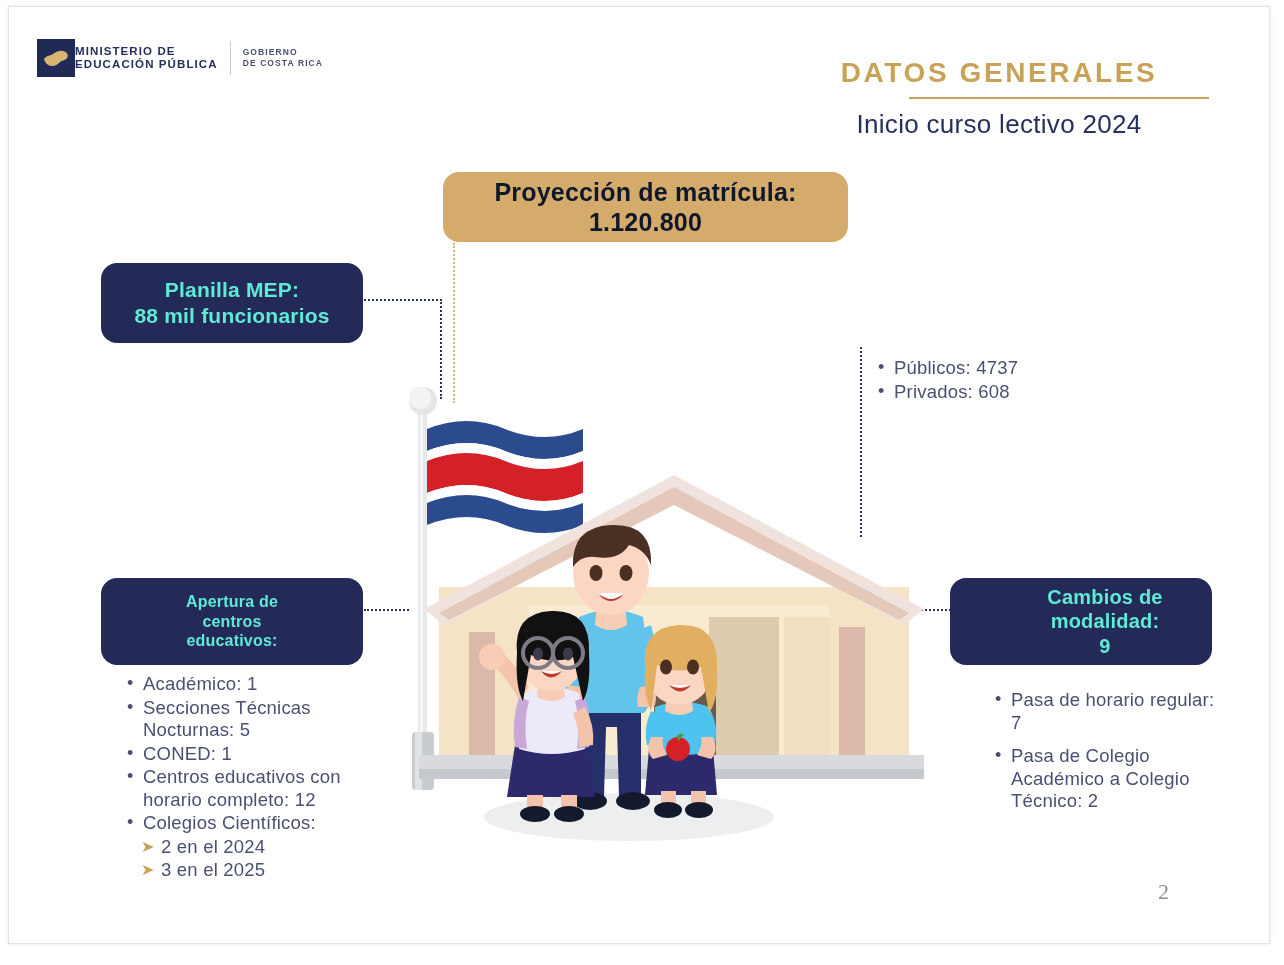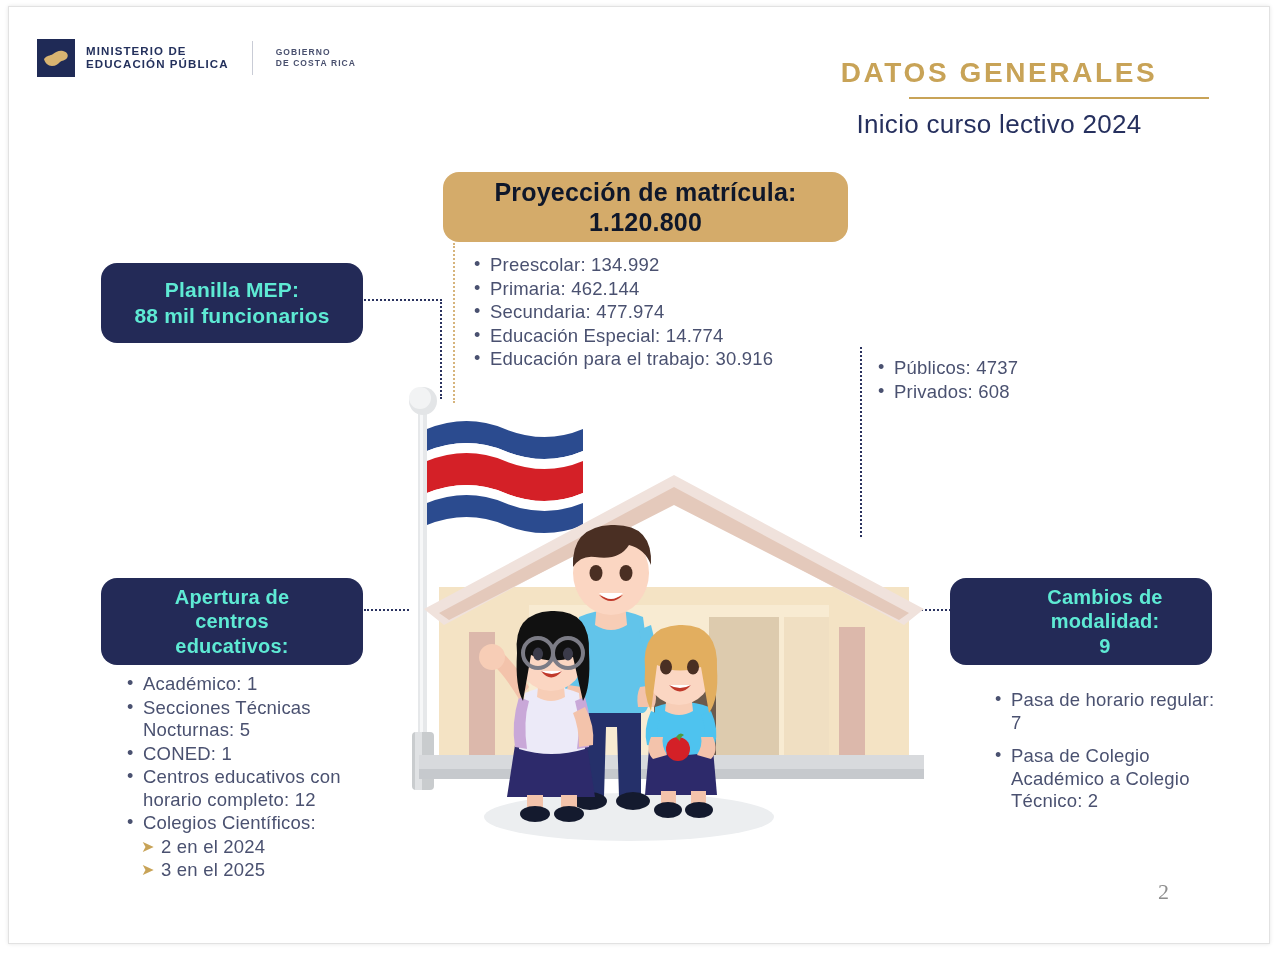--- a/index.html
+++ b/index.html
@@ -9,21 +9,21 @@
     background:#ffffff;overflow:hidden;
     box-sizing:border-box;
   }
   #page-frame{
     position:absolute;left:8px;top:6px;width:1262px;height:938px;
     background:#ffffff;border:1px solid #e2e2e2;
     box-shadow:0 0 4px rgba(0,0,0,0.10);
     box-sizing:border-box;
   }
   
-  #logo{position:absolute;left:28px;top:32px;display:flex;align-items:center;gap:11px;}
+  #logo{position:absolute;left:28px;top:32px;display:flex;align-items:center;}
   #logo-mark{width:38px;height:38px;background:#1f2a56;position:relative;flex:none;}
   #logo-mark svg{position:absolute;left:0;top:0;}
   .logo-txt{font-size:11.5px;line-height:13.5px;font-weight:bold;color:#23305c;letter-spacing:1.1px;}
   .logo-sub{font-size:8.5px;line-height:11px;font-weight:bold;color:#49506e;letter-spacing:1.1px;}
   #logo-div{width:1px;height:34px;background:#c9ccd6;margin:0 12px;}
   #hdr{position:absolute;right:60px;top:50px;text-align:center;width:420px;}
   #hdr-title{font-size:28px;letter-spacing:2.6px;color:#c9a košt;color:#c8a357;font-weight:600;}
   #hdr-rule{height:2px;background:#c8a357;width:300px;margin:8px 0 10px auto;}
   #hdr-sub{font-size:26px;color:#26305e;line-height:31px;letter-spacing:.3px;}
   
@@ -195,44 +195,35 @@
         <path d="M290 308 q11 11 22 0 z" fill="#ffffff"></path>
         <path d="M290 308 q11 13 22 0 q-11 6 -22 0 z" fill="#c0392b"></path>
       </g>
     </svg>
   </div>
 
   <div class="box gold" style="left:434px;top:165px;width:405px;height:70px;">
     <div class="box-txt" style="font-size:25px;">Proyección de matrícula:
 1.120.800</div>
   </div>
-  <div class="bullets" style="left:465px;top:247px;width:310px;">
-    <ul>
-      <li>Preescolar: 134.992</li>
-      <li>Primaria: 462.144</li>
-      <li>Secundaria: 477.974</li>
-      <li>Educación Especial: 14.774</li>
-      <li>Educación para el trabajo: 30.916</li>
-    </ul>
-  </div>
 
   <div class="box navy" style="left:92px;top:256px;width:262px;height:80px;">
     <div class="box-txt" style="font-size:21px;">Planilla MEP:
 88 mil funcionarios</div>
   </div>
 
   <div class="bullets" style="left:869px;top:350px;width:240px;">
     <ul>
       <li>Públicos: 4737</li>
       <li>Privados: 608</li>
     </ul>
   </div>
 
   <div class="box navy" style="left:92px;top:571px;width:262px;height:87px;">
-    <div class="box-txt" style="font-size:20px;">Apertura de
+    <div class="box-txt" style="font-size:16px;">Apertura de
 centros
 educativos:</div>
   </div>
   <div class="bullets" style="left:118px;top:666px;width:270px;">
     <ul>
       <li>Académico: 1</li>
       <li>Secciones Técnicas Nocturnas: 5</li>
       <li>CONED: 1</li>
       <li>Centros educativos con horario completo: 12</li>
       <li>Colegios Científicos:</li>

